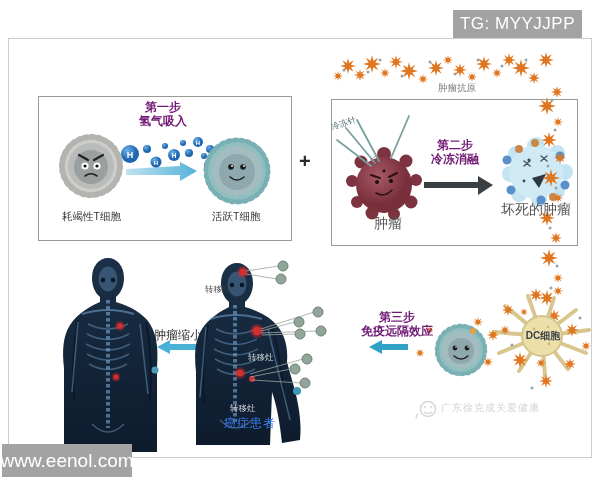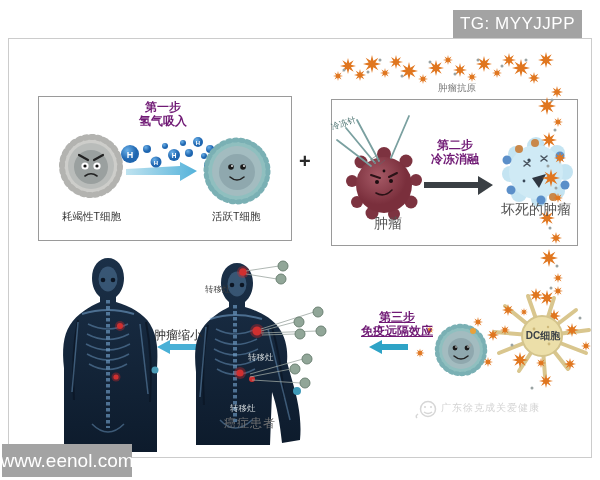--- a/index.html
+++ b/index.html
@@ -16,21 +16,21 @@
   .lbl{position:absolute;color:#333;white-space:nowrap;}
   .step-title{font-weight:bold;font-size:12px;color:#701a75;text-align:center;line-height:14px;}
   .cell-lbl{font-size:10.5px;font-weight:normal;color:#333;}
   .small-lbl{font-size:14px;color:#555;}
   .antigen-lbl{font-size:9.5px;color:#777;}
   .needle-lbl{font-size:8.5px;color:#49706e;transform:rotate(-18deg);}
   .plus{font-size:20px;font-weight:bold;color:#2a2a2a;}
   .met-lbl{font-size:8.5px;margin-top:24px;}
   .met-dark{color:#3d3d3d;}
   .met-light{color:rgba(235,240,240,.9);}
-  .patient-lbl{font-size:12px;color:#737373;letter-spacing:1px;}
+  .patient-lbl{font-size:12px;color:#3b82f6;letter-spacing:1px;}
   .shrink-lbl{font-size:12px;font-weight:normal;color:#2a2a2a;}
   .watermark{font-size:10px;color:rgba(150,150,150,.42);letter-spacing:1px;}
   svg{position:absolute;left:0;top:0;}
 </style>
 </head>
 <body>
 
 <div class="canvas">
 
   <div class="abs outer-frame"></div>
@@ -381,21 +381,21 @@
   <div class="lbl needle-lbl" style="left:331px;top:118px;">冷冻针</div>
   <div class="lbl small-lbl" style="left:374px;top:215px;">肿瘤</div>
   <div class="lbl small-lbl" style="left:501px;top:201px;">坏死的肿瘤</div>
 
   <div class="lbl shrink-lbl" style="left:154px;top:327px;">肿瘤缩小</div>
   <div class="lbl met-lbl met-dark" style="left:205px;top:260px;">转移灶</div>
   <div class="lbl met-lbl met-light" style="left:248px;top:328px;">转移灶</div>
   <div class="lbl met-lbl met-light" style="left:230px;top:379px;">转移灶</div>
   <div class="lbl patient-lbl" style="left:224px;top:415px;">癌症患者</div>
 
-  <div class="lbl step-title" style="left:352px;top:310px;width:90px;text-decoration:underline;">
+  <div class="lbl step-title" style="left:352px;top:310px;width:90px;">
     <div>第三步</div>
     <div>免疫远隔效应</div>
   </div>
   <div class="lbl" style="left:520px;top:329px;width:46px;text-align:center;font-size:10px;font-weight:bold;color:#3c4248;">DC细胞</div>
 
   <div class="lbl watermark" style="left:441px;top:401px;">广东徐克成关爱健康</div>
 
   <div class="badge tg-badge">
     <span>TG: MYYJJPP</span>
   </div>

